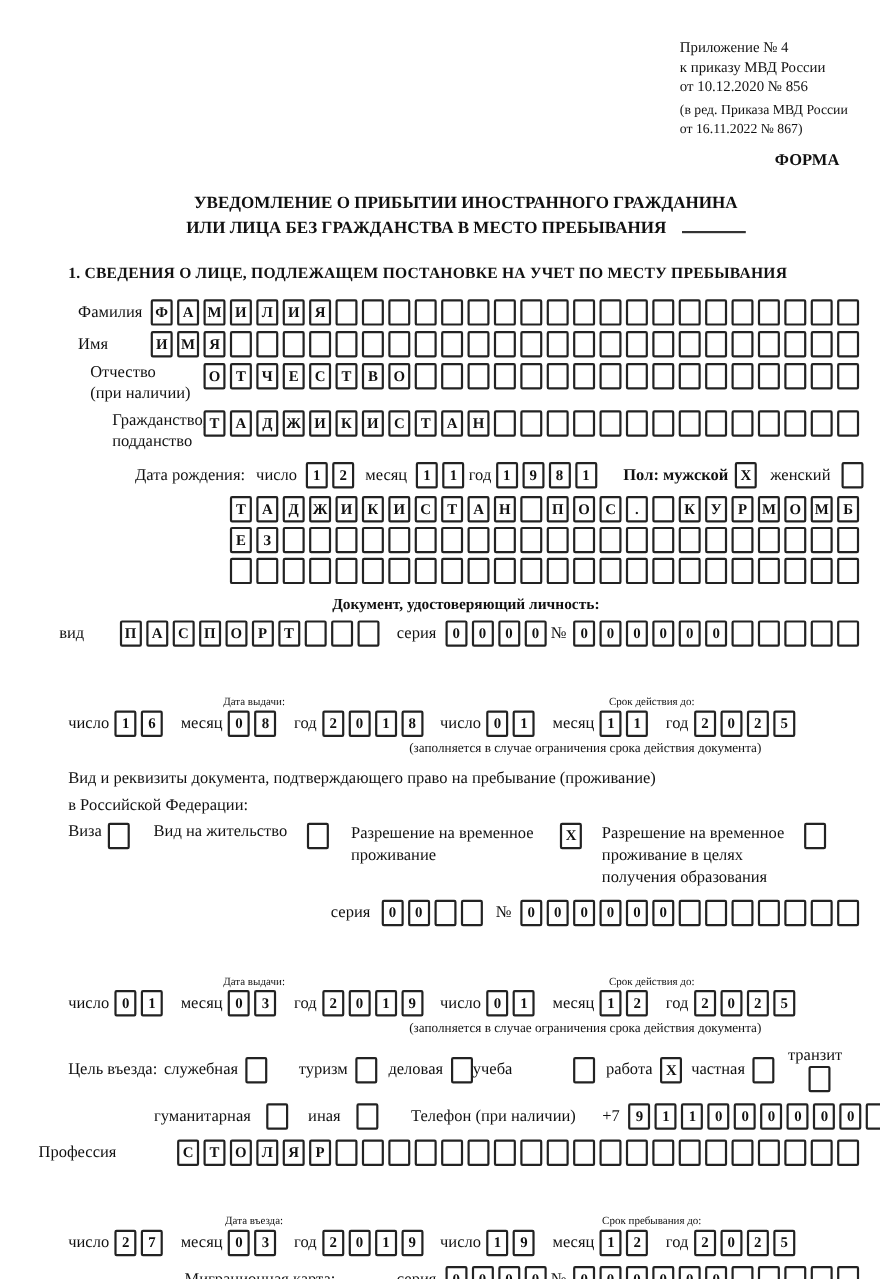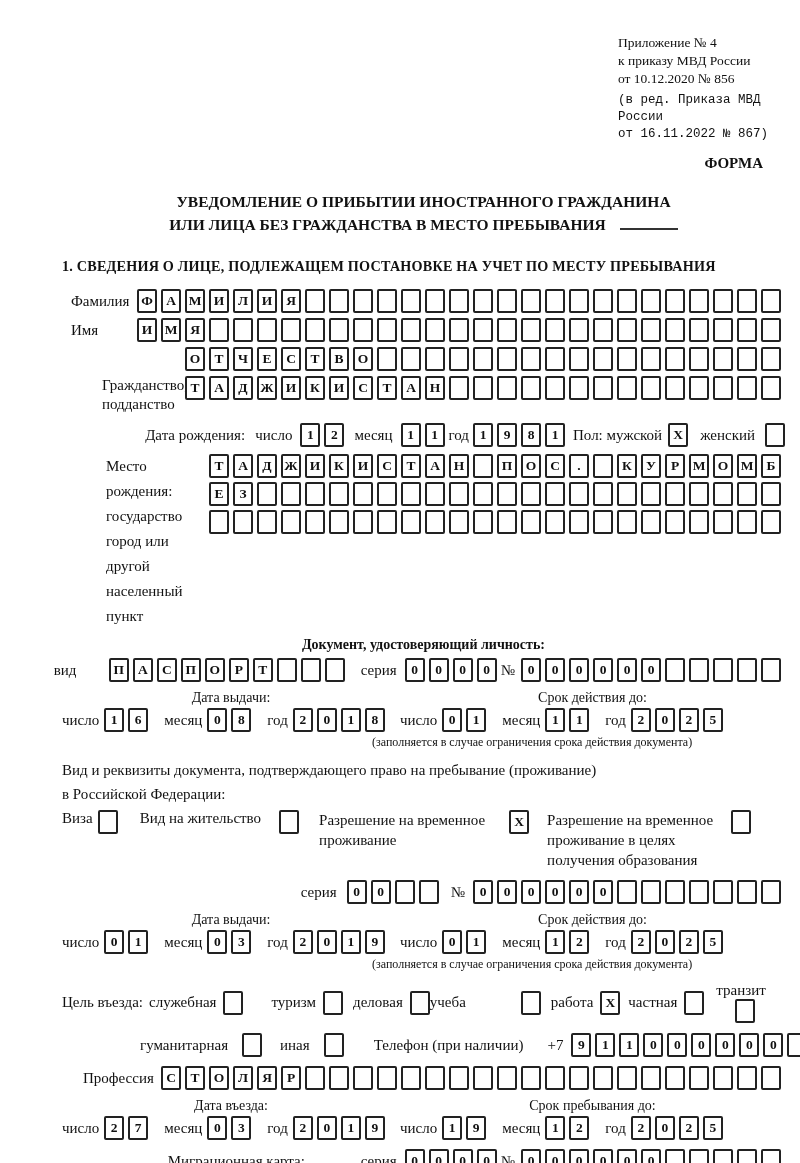--- a/index.html
+++ b/index.html
@@ -3,21 +3,21 @@
 <meta charset="utf-8">
 <style>
   html,body{margin:0;padding:0;background:#fff;}
   body{
     width:800px;height:1163px;box-sizing:border-box;
     padding:34px 15px 0 62px;overflow:hidden;
     font-family:"Liberation Serif","DejaVu Serif",serif;
     color:#111;font-size:15px;
   }
   .appendix{margin-left:556px;width:170px;font-size:13.5px;line-height:18px;}
-  .appendix .small{font-size:12.5px;line-height:17px;font-family:Liberation Mono, monospace;}
+  .appendix .small{font-size:12.5px;line-height:17px;}
   .appendix .gap{height:4px;}
   .forma{margin-top:12px;text-align:right;padding-right:22px;font-weight:bold;font-size:15px;}
   .title{margin-top:18px;text-align:center;font-weight:bold;font-size:15.5px;line-height:23px;}
   .title-underline{display:inline-block;width:58px;border-bottom:2.5px solid #333;height:14px;margin-left:14px;}
   .sec-heading{margin-top:22px;font-weight:bold;font-size:14.2px;letter-spacing:.2px;}
   .row{display:flex;align-items:center;margin-top:5px;justify-content:flex-end;}
   .row.top{align-items:flex-start;}
   .cells{display:inline-flex;flex:none;}
   .cell,.cb{
     box-sizing:border-box;flex:none;display:inline-block;
@@ -28,21 +28,21 @@
   .cb{margin-right:0;}
   .lbl{flex:none;}
   .w66{width:66px;}  .w83{width:83px;}  .w103{width:103px;} .mls{margin-left:6px;}
   .stack{line-height:19px;}
   .multirows .cellrow{display:flex;margin-bottom:4px;}
   .doc-heading{text-align:center;font-weight:bold;font-size:14px;margin-top:8px;margin-bottom:2px;}
   .dateblock{display:flex;margin-top:8px;}
   .datecol{flex:none;}
   .datecol.left{width:338px;}
   .datecol.right{width:385px;margin-left:auto;}
-  .datehead{text-align:center;font-size:14px;margin-bottom:2px;}
+  .datehead{text-align:center;font-size:10px;margin-bottom:2px;margin-top:37px;}
   .dategroup{display:flex;align-items:center;}
   .dlbl{margin-right:5px;}
   .grp{margin-right:12px;}
   .datenote{font-size:12px;white-space:nowrap;margin-left:-28px;margin-top:3px;}
   .intro{margin-top:8px;line-height:24px;}
   .visa-row{display:flex;align-items:flex-start;margin-top:4px;}
   .ctr{text-align:left;line-height:20px;}
   .purpose-row{display:flex;align-items:center;margin-top:10px;}
   .purpose-row .opt{display:flex;align-items:center;}
   .purpose-row .opt .cb{margin-left:7px;}
@@ -132,20 +132,24 @@
       <span class="cell"></span>
       <span class="cell"></span>
       <span class="cell"></span>
       <span class="cell"></span>
       <span class="cell"></span>
       <span class="cell"></span>
     </span>
 </div>
 
 <div class="row top">
+  <span class="lbl w103 stack">
+    <span>Отчество</span><br>
+    <span>(при наличии)</span>
+  </span>
   <span class="cells">
       <span class="cell">О</span>
       <span class="cell">Т</span>
       <span class="cell">Ч</span>
       <span class="cell">Е</span>
       <span class="cell">С</span>
       <span class="cell">Т</span>
       <span class="cell">В</span>
       <span class="cell">О</span>
       <span class="cell"></span>
@@ -214,33 +218,27 @@
       <span class="cell">1</span>
       <span class="cell">1</span>
     </span>
   <span class="lbl" style="margin-right:4px;">год</span>
   <span class="cells">
       <span class="cell">1</span>
       <span class="cell">9</span>
       <span class="cell">8</span>
       <span class="cell">1</span>
     </span>
-  <span class="lbl" style="margin-left:4px;margin-right:6px;">Пол: мужской</span>
+  <span class="lbl" style="margin-left:20px;margin-right:6px;font-weight:bold;">Пол: мужской</span>
   <span class="cb">X</span>
   <span class="lbl" style="margin-left:12px;margin-right:10px;">женский</span>
   <span class="cb"></span>
 </div>
 
 <div class="row top" style="margin-top:7px;">
-  <span class="labelcol birth-labels">
-    <span>Место рождения:</span><br>
-    <span>государство</span><br>
-    <span>город или другой</span><br>
-    <span>населенный пункт</span>
-  </span>
   <span class="multirows">
     <span class="cellrow">
         <span class="cell">Т</span>
         <span class="cell">А</span>
         <span class="cell">Д</span>
         <span class="cell">Ж</span>
         <span class="cell">И</span>
         <span class="cell">К</span>
         <span class="cell">И</span>
         <span class="cell">С</span>
@@ -550,21 +548,21 @@
       <span class="cell">0</span>
       <span class="cell">0</span>
       <span class="cell">0</span>
       <span class="cell">0</span>
       <span class="cell">0</span>
       <span class="cell">0</span>
       <span class="cell"></span>
     </span>
 </div>
 
-<div class="row" style="margin-top:9px;">
+<div class="row" style="margin-top:9px;gap:48px;">
   <span class="lbl" style="width:78px;">Профессия</span>
   <span class="cells">
       <span class="cell">С</span>
       <span class="cell">Т</span>
       <span class="cell">О</span>
       <span class="cell">Л</span>
       <span class="cell">Я</span>
       <span class="cell">Р</span>
       <span class="cell"></span>
       <span class="cell"></span>

